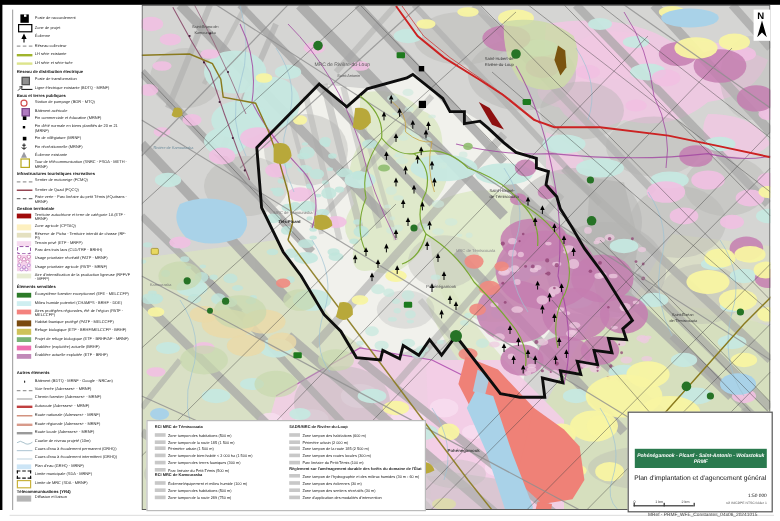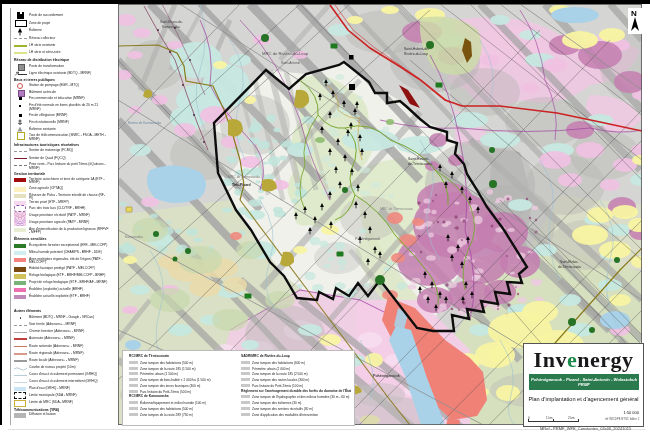--- a/index.html
+++ b/index.html
@@ -982,21 +982,20 @@
 <div class="ilhead" style="margin-top:2px;">Règlement sur l'aménagement durable des forêts du domaine de l'État</div>
 <div class="ilrow"><span class="sw2"></span><span class="iltx">Zone tampon de l'hydrographie et des milieux humides (30 m - 60 m)</span></div>
 <div class="ilrow"><span class="sw2"></span><span class="iltx">Zone tampon des éoliennes (30 m)</span></div>
 <div class="ilrow"><span class="sw2"></span><span class="iltx">Zone tampon des sentiers récréatifs (30 m)</span></div>
 <div class="ilrow"><span class="sw2"></span><span class="iltx">Zone d'application des modalités d'intervention</span></div>
 </div>
 </div>
 
 <div id="titleblock">
 
-<div style="position:absolute;left:0;top:3px;width:119px;text-align:center;font-family:'Liberation Serif',serif;font-size:22px;font-weight:bold;color:#191919;letter-spacing:0.5px;">Inv<span style="color:#1e8a4a;">e</span>nergy</div>
 
 <div style="position:absolute;left:5px;top:30px;width:110px;height:16px;background:#2a7a4e;color:#fff;font-size:4.2px;font-weight:bold;font-style:italic;text-align:center;padding-top:2.5px;box-sizing:border-box;">Pohénégamook - Picard - Saint-Antonin - Wolastokuk<br>PRMF</div>
 
 <div style="position:absolute;left:0;top:52px;width:119px;text-align:center;font-size:5.6px;color:#111;">Plan d'implantation et d'agencement général</div>
 
 <div style="position:absolute;right:4px;top:66px;font-size:4px;color:#111;">1:50 000</div>
 <div style="position:absolute;right:4px;top:73px;font-size:2.8px;color:#555;">réf IN/CDPE NTSC folder 1</div>
 
 <div style="position:absolute;left:4px;top:72px;width:60px;font-size:3px;color:#333;">
 <span style="position:absolute;left:0;top:0;">0</span>

